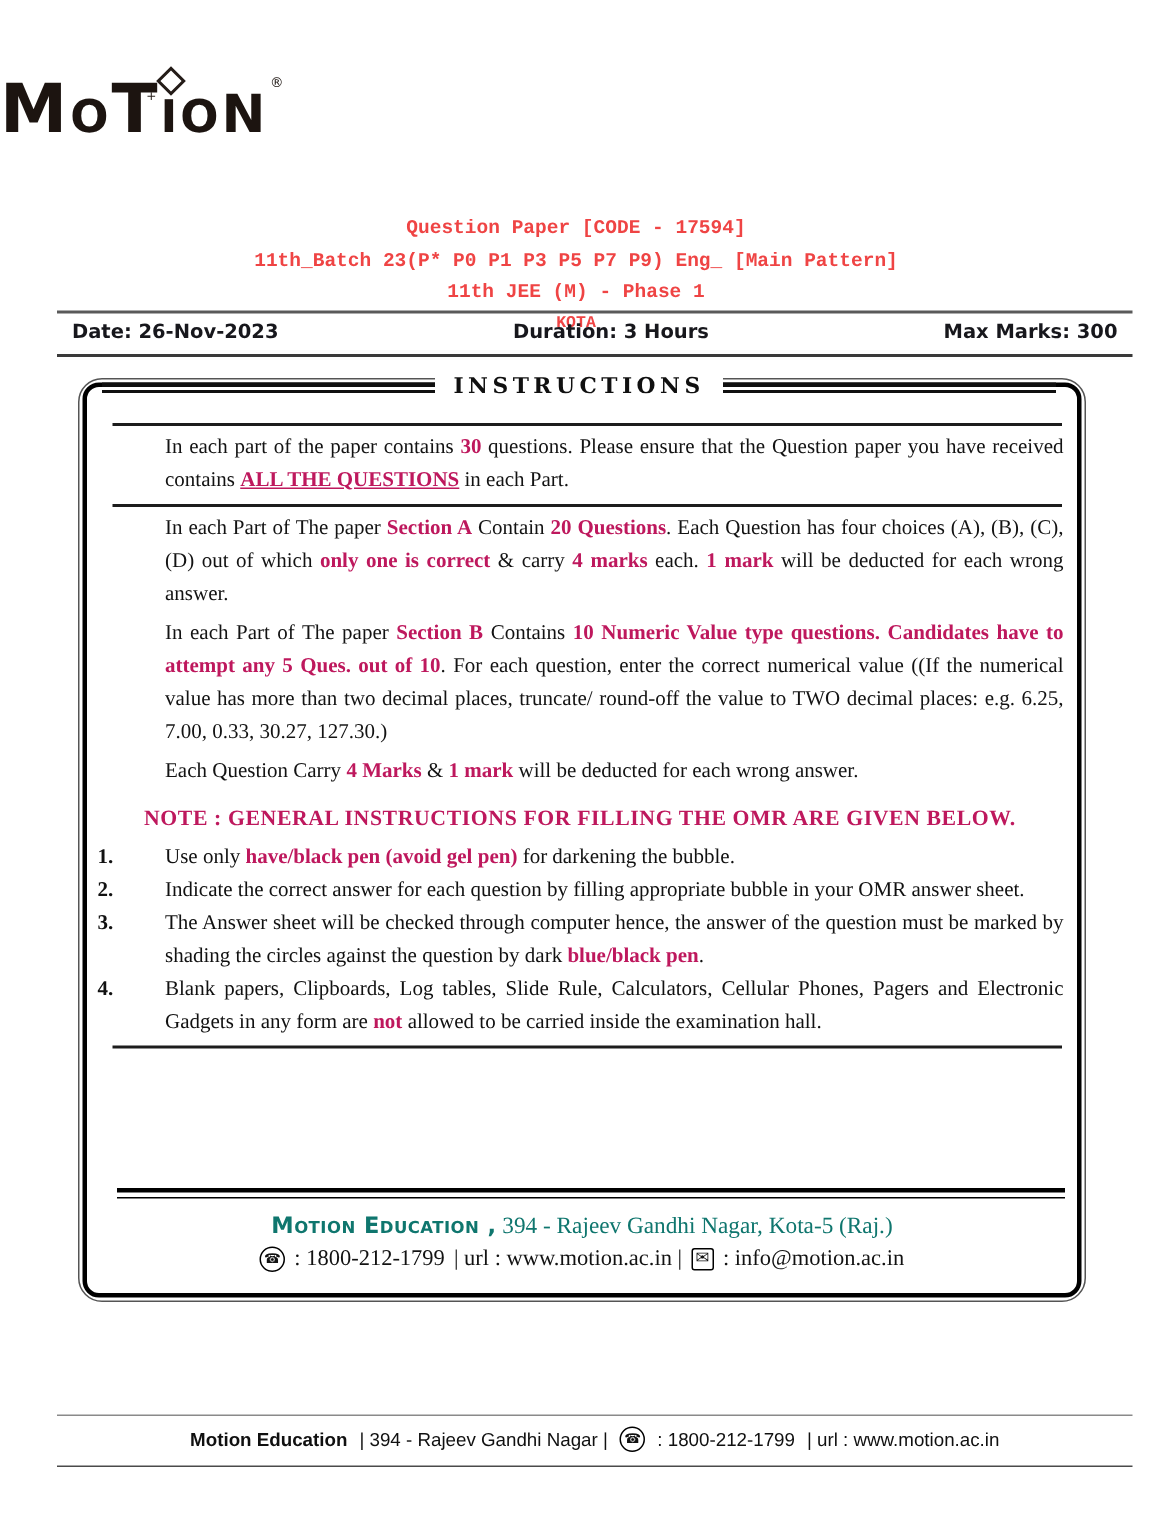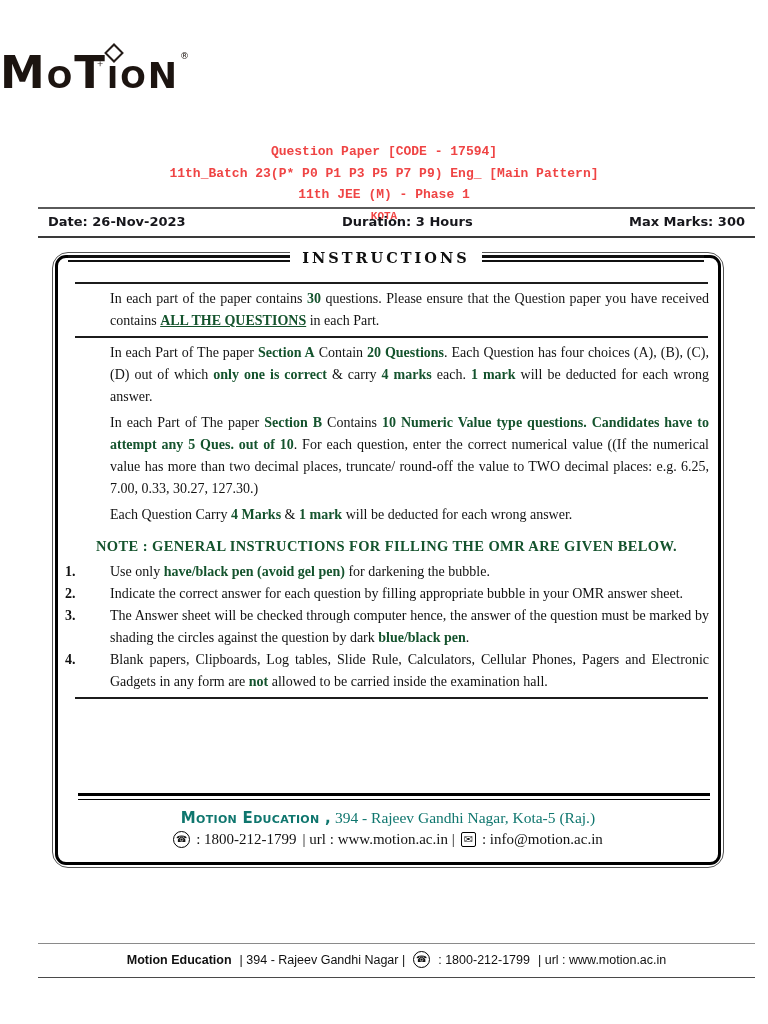--- a/index.html
+++ b/index.html
@@ -48,21 +48,21 @@
                    border-top:3px solid #101010;border-bottom:2px solid #101010;}
   .inst-title .txt{background:#fff;padding:0 12px;font-family:"DejaVu Serif",serif;
                    font-size:14.5px;font-weight:600;letter-spacing:3px;color:#101010;line-height:24px;}
 
   .rule{border:0;border-top:2px solid #1c1c1c;margin:0 10px 0 17px;}
   .rule-a{margin-top:24px;}
   .rule-b{margin-top:2px;}
   .rule-c{margin-top:4px;}
 
   .p{margin:4px 9px 4px 52px;font-size:14px;line-height:22px;text-align:justify;color:#131313;}
-  .p b, .oli b, .note{color:#14532d;}
+  .p b, .oli b, .note{color:#be185d;}
   .u{text-decoration:underline;}
   .note{font-family:"Liberation Serif",serif;font-weight:bold;font-size:14.5px;
         margin:12px 9px 6px 38px;letter-spacing:0.4px;}
   .olist{margin:6px 9px 0 7px;}
   .oli{display:flex;}
   .oli .num{width:45px;font-weight:bold;font-size:14px;line-height:22px;flex:none;}
   .oli .itxt{flex:1;font-size:14px;line-height:22px;text-align:justify;}
 
   
   .box-footer{position:absolute;left:0;right:0;bottom:14px;}

